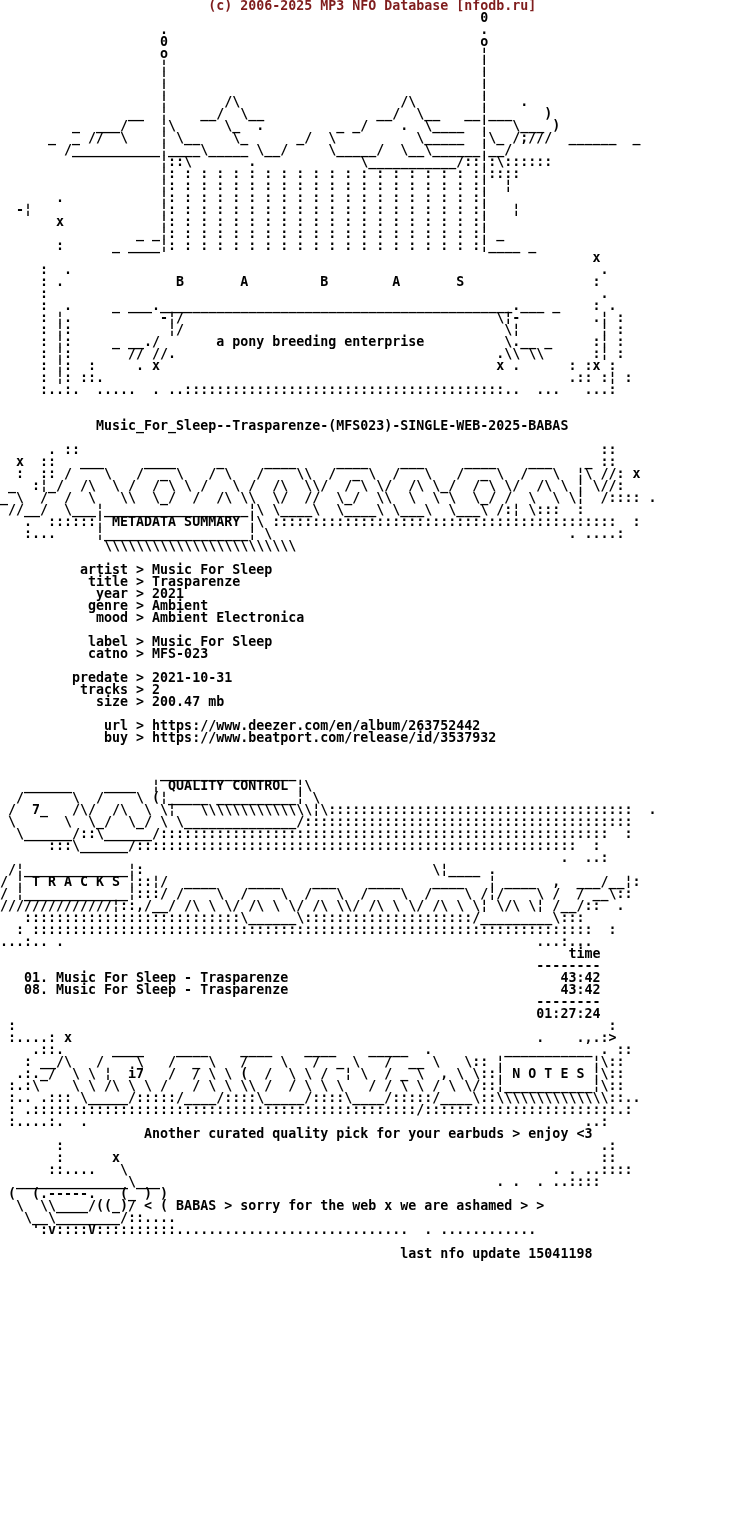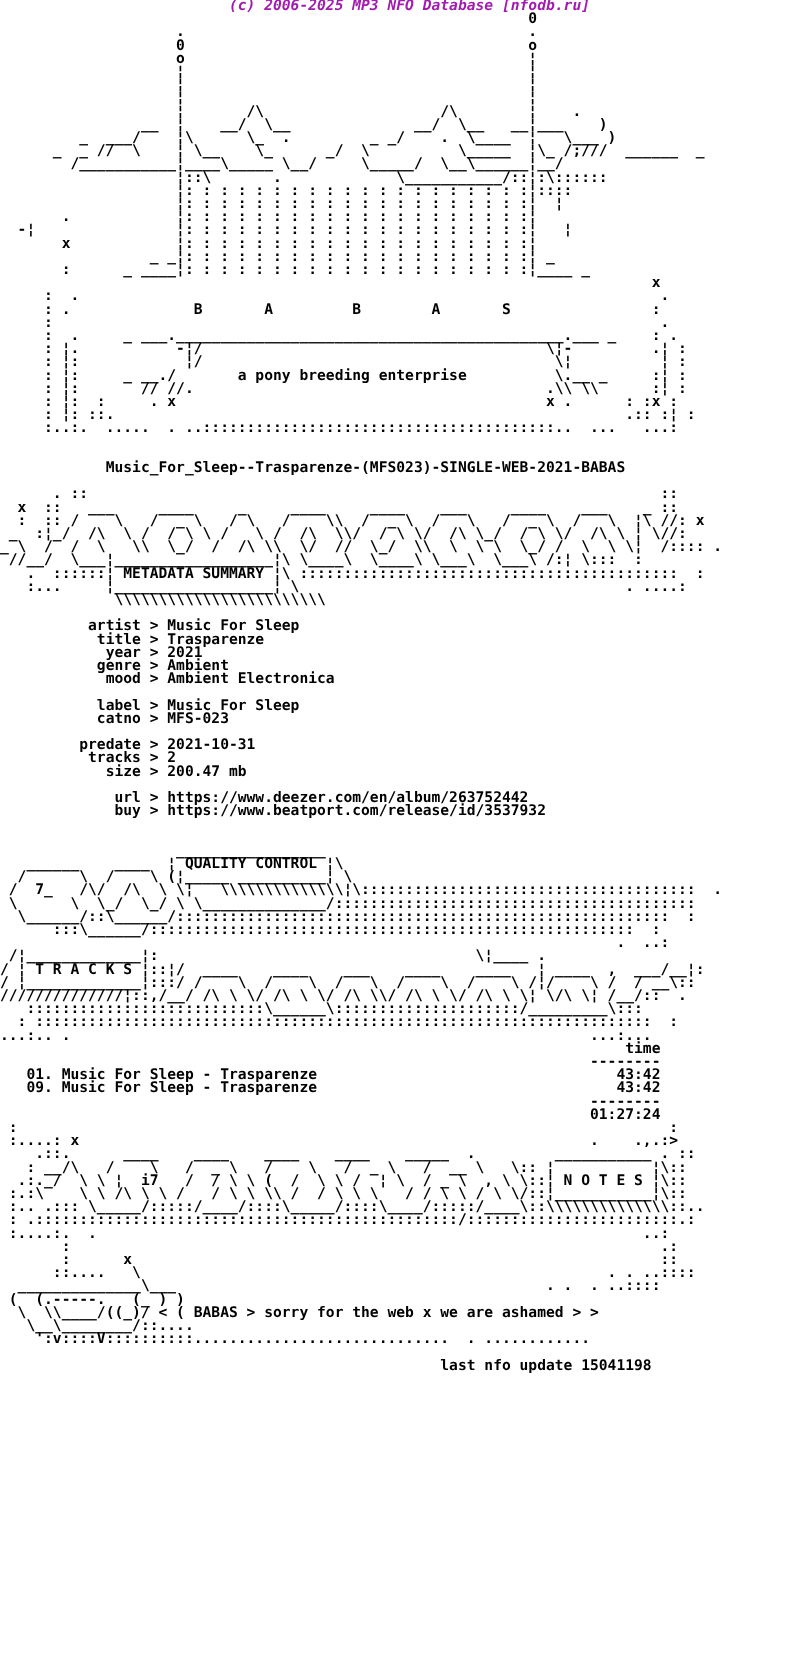--- a/index.html
+++ b/index.html
@@ -6,21 +6,21 @@
   #nfo-page{width:736px;height:1524px;overflow:hidden;background:#ffffff;}
   pre{
     margin:0;
     font-family:"DejaVu Sans Mono",monospace;
     font-weight:bold;
     font-size:13.3px;
     line-height:12px;
     white-space:pre;
     color:#000000;
   }
-  pre.red{color:#a21caf;font-style:italic;}
+  pre.red{color:#7f1d1d;}
 </style>
 </head>
 <body>
 
 <div id="nfo-page">
   <pre class="red">                          (c) 2006-2025 MP3 NFO Database [nfodb.ru]</pre>
   <pre>                                                            0
                     .                                       .
                     0                                       o
                     o                                       ¦
@@ -48,21 +48,21 @@
      : ¦.           -¦/                                       \¦-         .¦ :
      : ¦:            ¦/                                        \¦          ¦ :
      : ¦:     _ __./       a pony breeding enterprise          \.__ _     :¦ :
      : ¦:       // //.                                        .\\ \\      :¦ :
      : ¦:  :     . x                                          x .      : :x :
      : ¦: ::.                                                          .:: :¦ :
      :..:.  .....  . ..::::::::::::::::::::::::::::::::::::::::..  ...   ...:
 
 
 </pre>
-  <pre>            Music_For_Sleep--Trasparenze-(MFS023)-SINGLE-WEB-2021-BABAS
+  <pre>            Music_For_Sleep--Trasparenze-(MFS023)-SINGLE-WEB-2025-BABAS
 
 </pre>
   <pre>      . ::                                                                 ::
   x  ::   ___     ____     _     ____     ____    ___     ____    ___    _ ::
   :  :: /    \   /  _ \   / \   /    \\  /  _ \  /   \   /  _ \  /   \  ¦\ //: x
  _  :¦_/  /\  \ /  / \ \ /   \ /  /\  \\/  / \ \/  /\ \_/  / \ \/  /\ \ ¦ \//:
 _ \  /  /  \   \\  \_/  /  /\ \\  \/  //  \_/  \\  \  \ \  \_/ /  \  \ \¦  /:::: .
  //__/  \___¦__________________¦\ \____\  \____\ \___\  \___\ /:¦ \:::  :
    .  ::::::¦ METADATA SUMMARY ¦\ :::::::::::::::::::::::::::::::::::::::::::  :
    :...     ¦__________________¦ \                                     . ....:
@@ -100,33 +100,35 @@
 / ¦ T R A C K S ¦::¦/  ____    ____    ___    ____    ____   ¦ ____  ,  ___/__¦:
 / ¦_____________¦:::/ /    \  /    \  /   \  /    \  /    \ /¦/    \ /  / __\::
 //////////////¦::,/__/ /\ \ \/ /\ \ \/ /\ \\/ /\ \ \/ /\ \ \¦ \/\ \¦ /__/::  .
    :::::::::::::::::::::::::::\______\:::::::::::::::::::::/_________\:::
   : ::::::::::::::::::::::::::::::::::::::::::::::::::::::::::::::::::::::  :
 ...:.. .                                                           ...:...
 </pre>
   <pre>                                                                       time
                                                                    --------
    01. Music For Sleep - Trasparenze                                  43:42
-   09. Music For Sleep - Trasparenze                                  43:42
+   08. Music For Sleep - Trasparenze                                  43:42
                                                                    --------
                                                                    01:27:24
 </pre>
   <pre> :                                                                          :
  :....: x                                                          .    .,.:&gt;
     .::.      ____    ____    ____    ____    _____  .         ___________ . ::
    : __/\   /    \   /  _ \   /    \   /  _ \   /  __ \   \:: ¦           ¦\::
   .:._/  \ \ ¦  i7   /  / \ \ (  /  \ \ /  ¦ \  / _ \  , \ \::¦ N O T E S ¦\::
  :.:\    \ \ /\ \ \ /   / \ \ \\ /  / \ \ \   / / \ \ / \ \/::¦___________¦\::
  :.. .::: \_____/:::::/____/::::\_____/::::\____/:::::/____\::\\\\\\\\\\\\\\::..
  : .::::::::::::::::::::::::::::::::::::::::::::::::/::::::::::::::::::::::::.:
  :....:.  .                                                              ..:
+</pre>
+  <pre>                  Another curated quality pick for your earbuds &gt; enjoy &lt;3
 </pre>
   <pre>       :                                                                   .:
        :      x                                                            ::
       ::....   \                                                     . . ..::::
   ______________\___                                          . .  . ..::::
  (  (.-----.   (_ ) )
   \  \\____/((_)/ &lt; ( BABAS &gt; sorry for the web x we are ashamed &gt; &gt;
    \__\________/::....
     ':v::::V::::::::::.............................  . ............
 

